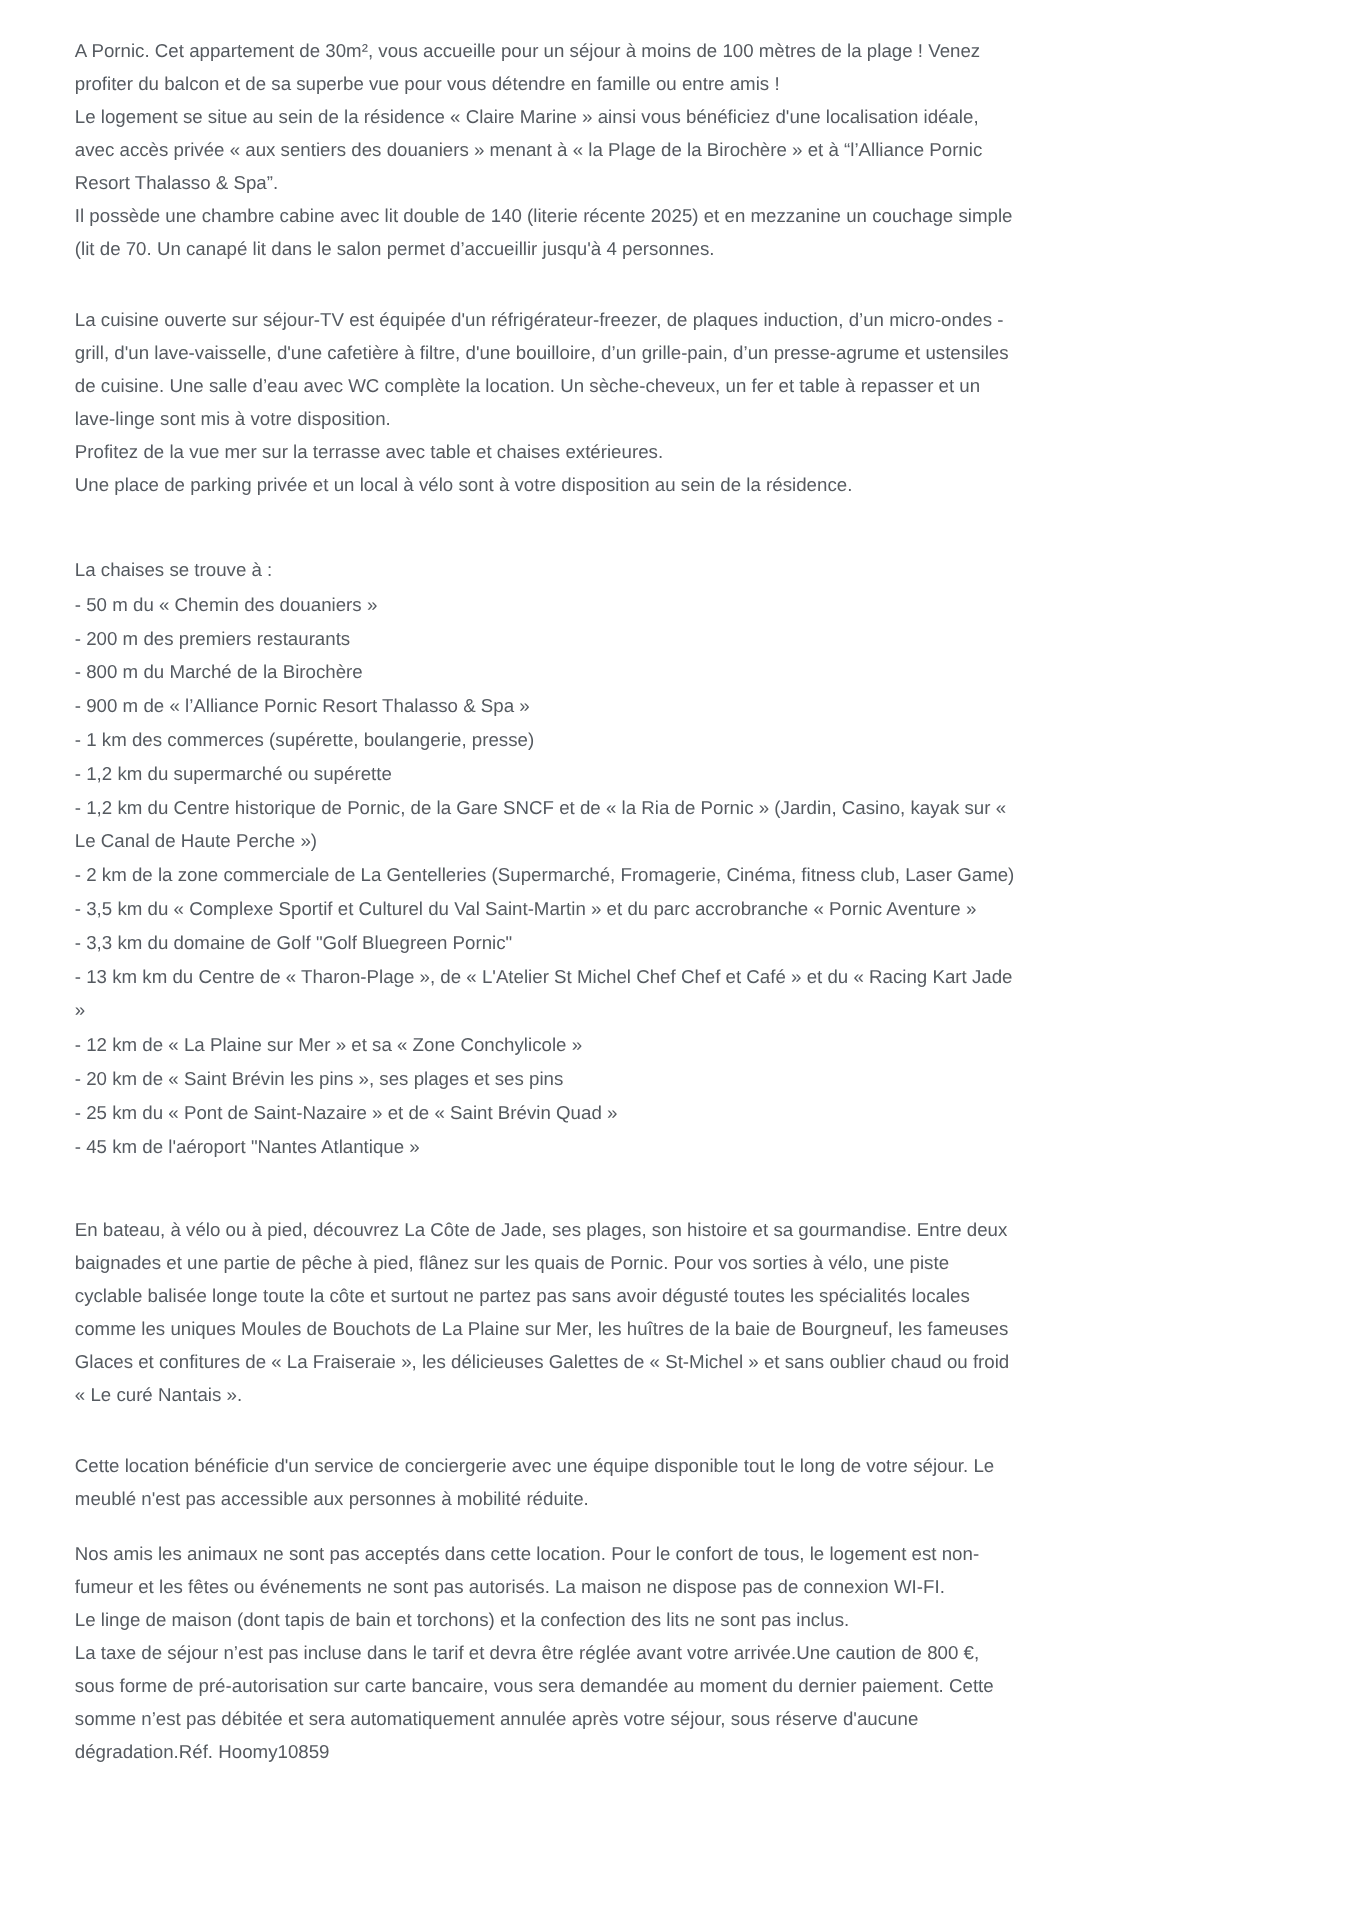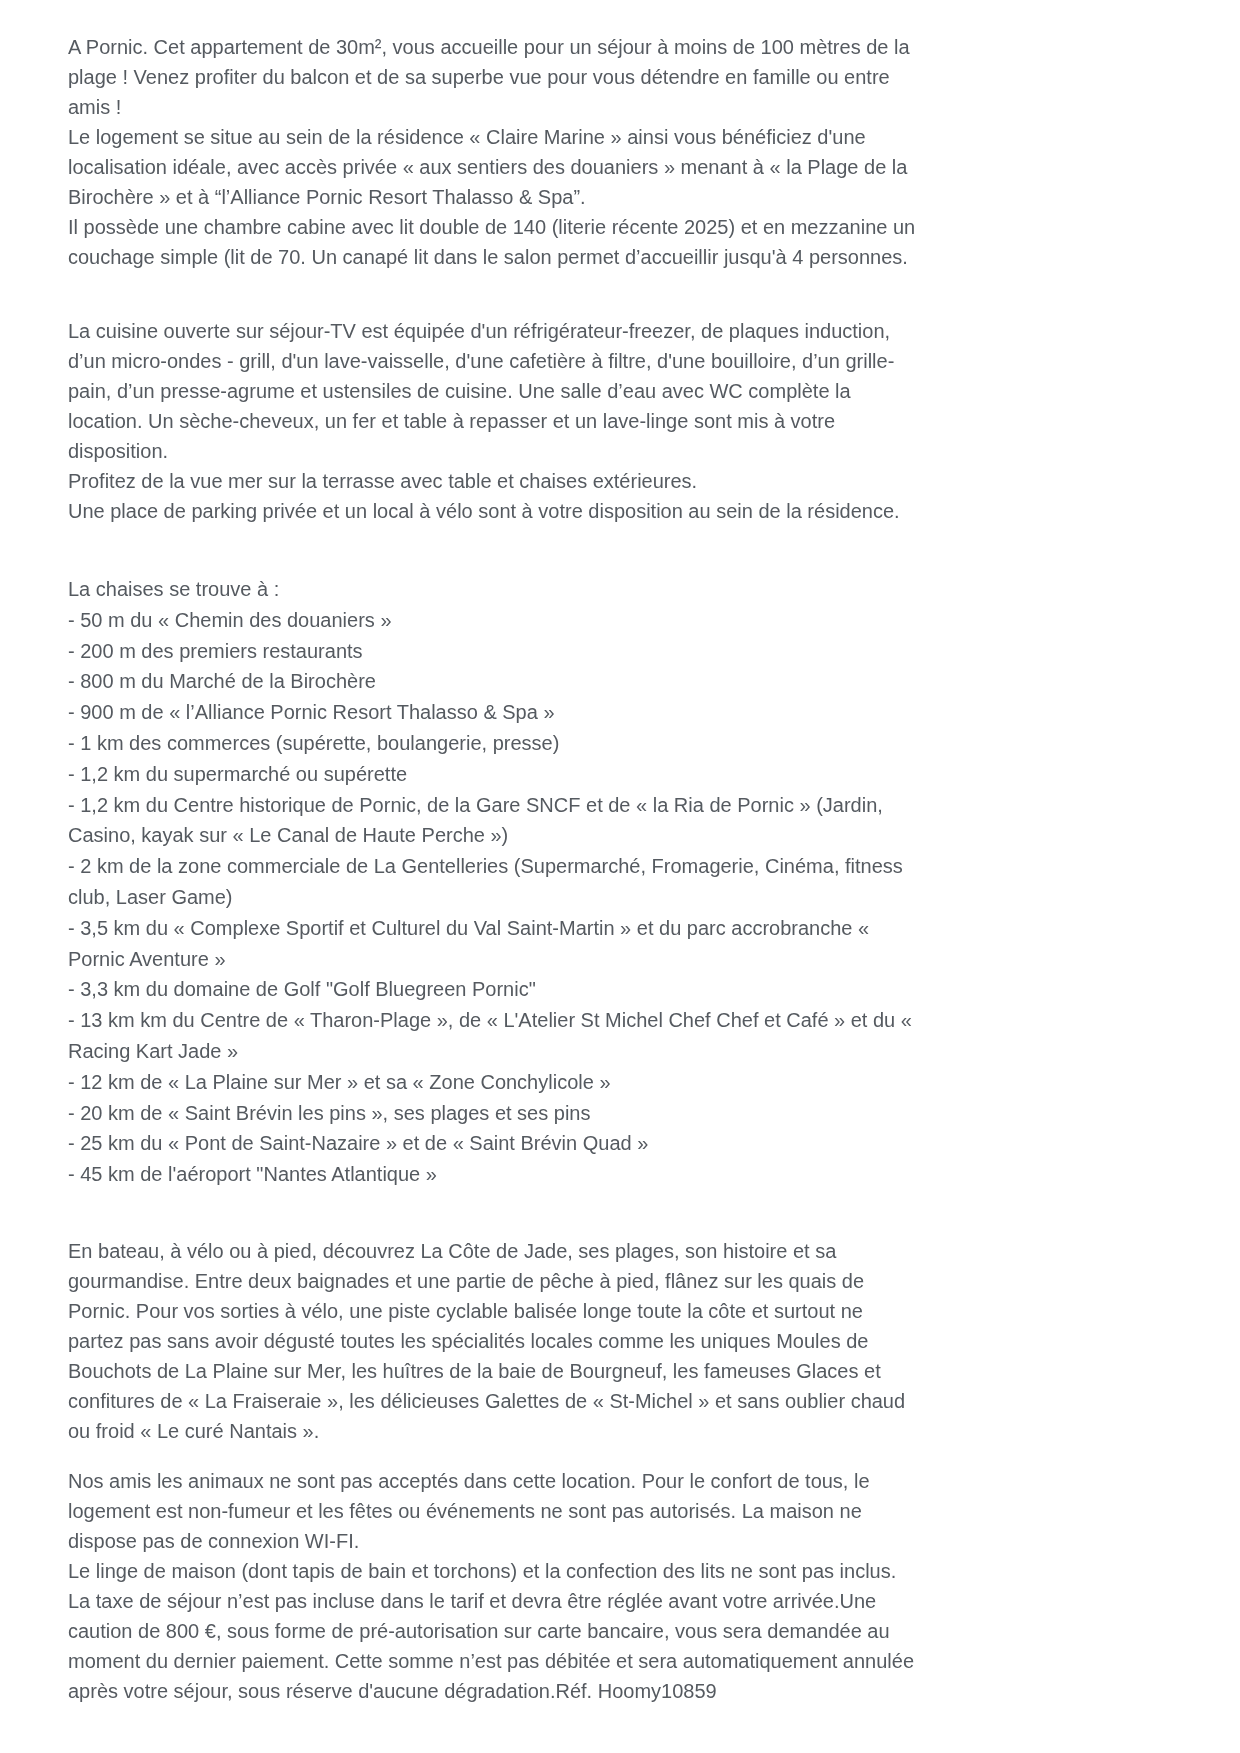--- a/index.html
+++ b/index.html
@@ -8,35 +8,35 @@
     background: #ffffff;
   }
   .page {
     position: relative;
     width: 991px;
     min-height: 1753px;
     box-sizing: border-box;
     padding: 32px 68px 0 68px;
     background: #ffffff;
     font-family: "Liberation Sans", "DejaVu Sans", sans-serif;
-    font-size: 20px;
+    font-size: 17px;
     line-height: 30px;
     color: #555a60;
     letter-spacing: 0px;
   }
   .block {
     margin: 0;
     white-space: pre-line;
   }
   .locations p {
     margin: 0;
     white-space: pre-line;
     line-height: 30.8px;
   }
-  .mt-amenities    { margin-top: 44px; }
+  .mt-amenities    { margin-top: 34px; }
   .mt-locations    { margin-top: 48px; }
   .mt-surroundings { margin-top: 46px; }
   .mt-concierge    { margin-top: 34px; }
   .mt-rules        { margin-top: 20px; }
 </style>
 </head>
 <body>
 
 <div class="page" style="color: rgb(85, 90, 96); background: rgb(255, 255, 255);">
 
@@ -62,18 +62,19 @@
     <p>- 3,3 km du domaine de Golf "Golf Bluegreen Pornic"</p>
     <p>- 13 km km du Centre de « Tharon-Plage », de « L'Atelier St Michel Chef Chef et Café » et du « Racing Kart Jade »</p>
     <p>- 12 km de « La Plaine sur Mer » et sa « Zone Conchylicole »</p>
     <p>- 20 km de « Saint Brévin les pins », ses plages et ses pins</p>
     <p>- 25 km du « Pont de Saint-Nazaire » et de « Saint Brévin Quad »</p>
     <p>- 45 km de l'aéroport "Nantes Atlantique »</p>
   </div>
 
   <p class="block mt-surroundings">En bateau, à vélo ou à pied, découvrez La Côte de Jade, ses plages, son histoire et sa gourmandise. Entre deux baignades et une partie de pêche à pied, flânez sur les quais de Pornic. Pour vos sorties à vélo, une piste cyclable balisée longe toute la côte et surtout ne partez pas sans avoir dégusté toutes les spécialités locales comme les uniques Moules de Bouchots de La Plaine sur Mer, les huîtres de la baie de Bourgneuf, les fameuses Glaces et confitures de « La Fraiseraie », les délicieuses Galettes de « St-Michel » et sans oublier chaud ou froid « Le curé Nantais ».</p>
 
+  <p class="block mt-concierge">Cette location bénéficie d'un service de conciergerie avec une équipe disponible tout le long de votre séjour. Le meublé n'est pas accessible aux personnes à mobilité réduite.</p>
 
   <p class="block mt-rules">Nos amis les animaux ne sont pas acceptés dans cette location. Pour le confort de tous, le logement est non-fumeur et les fêtes ou événements ne sont pas autorisés. La maison ne dispose pas de connexion WI-FI.
 Le linge de maison (dont tapis de bain et torchons) et la confection des lits ne sont pas inclus.
 La taxe de séjour n’est pas incluse dans le tarif et devra être réglée avant votre arrivée.Une caution de 800 €, sous forme de pré-autorisation sur carte bancaire, vous sera demandée au moment du dernier paiement. Cette somme n’est pas débitée et sera automatiquement annulée après votre séjour, sous réserve d'aucune dégradation.Réf. Hoomy10859</p>
 
 </div>
 
 </body></html>

